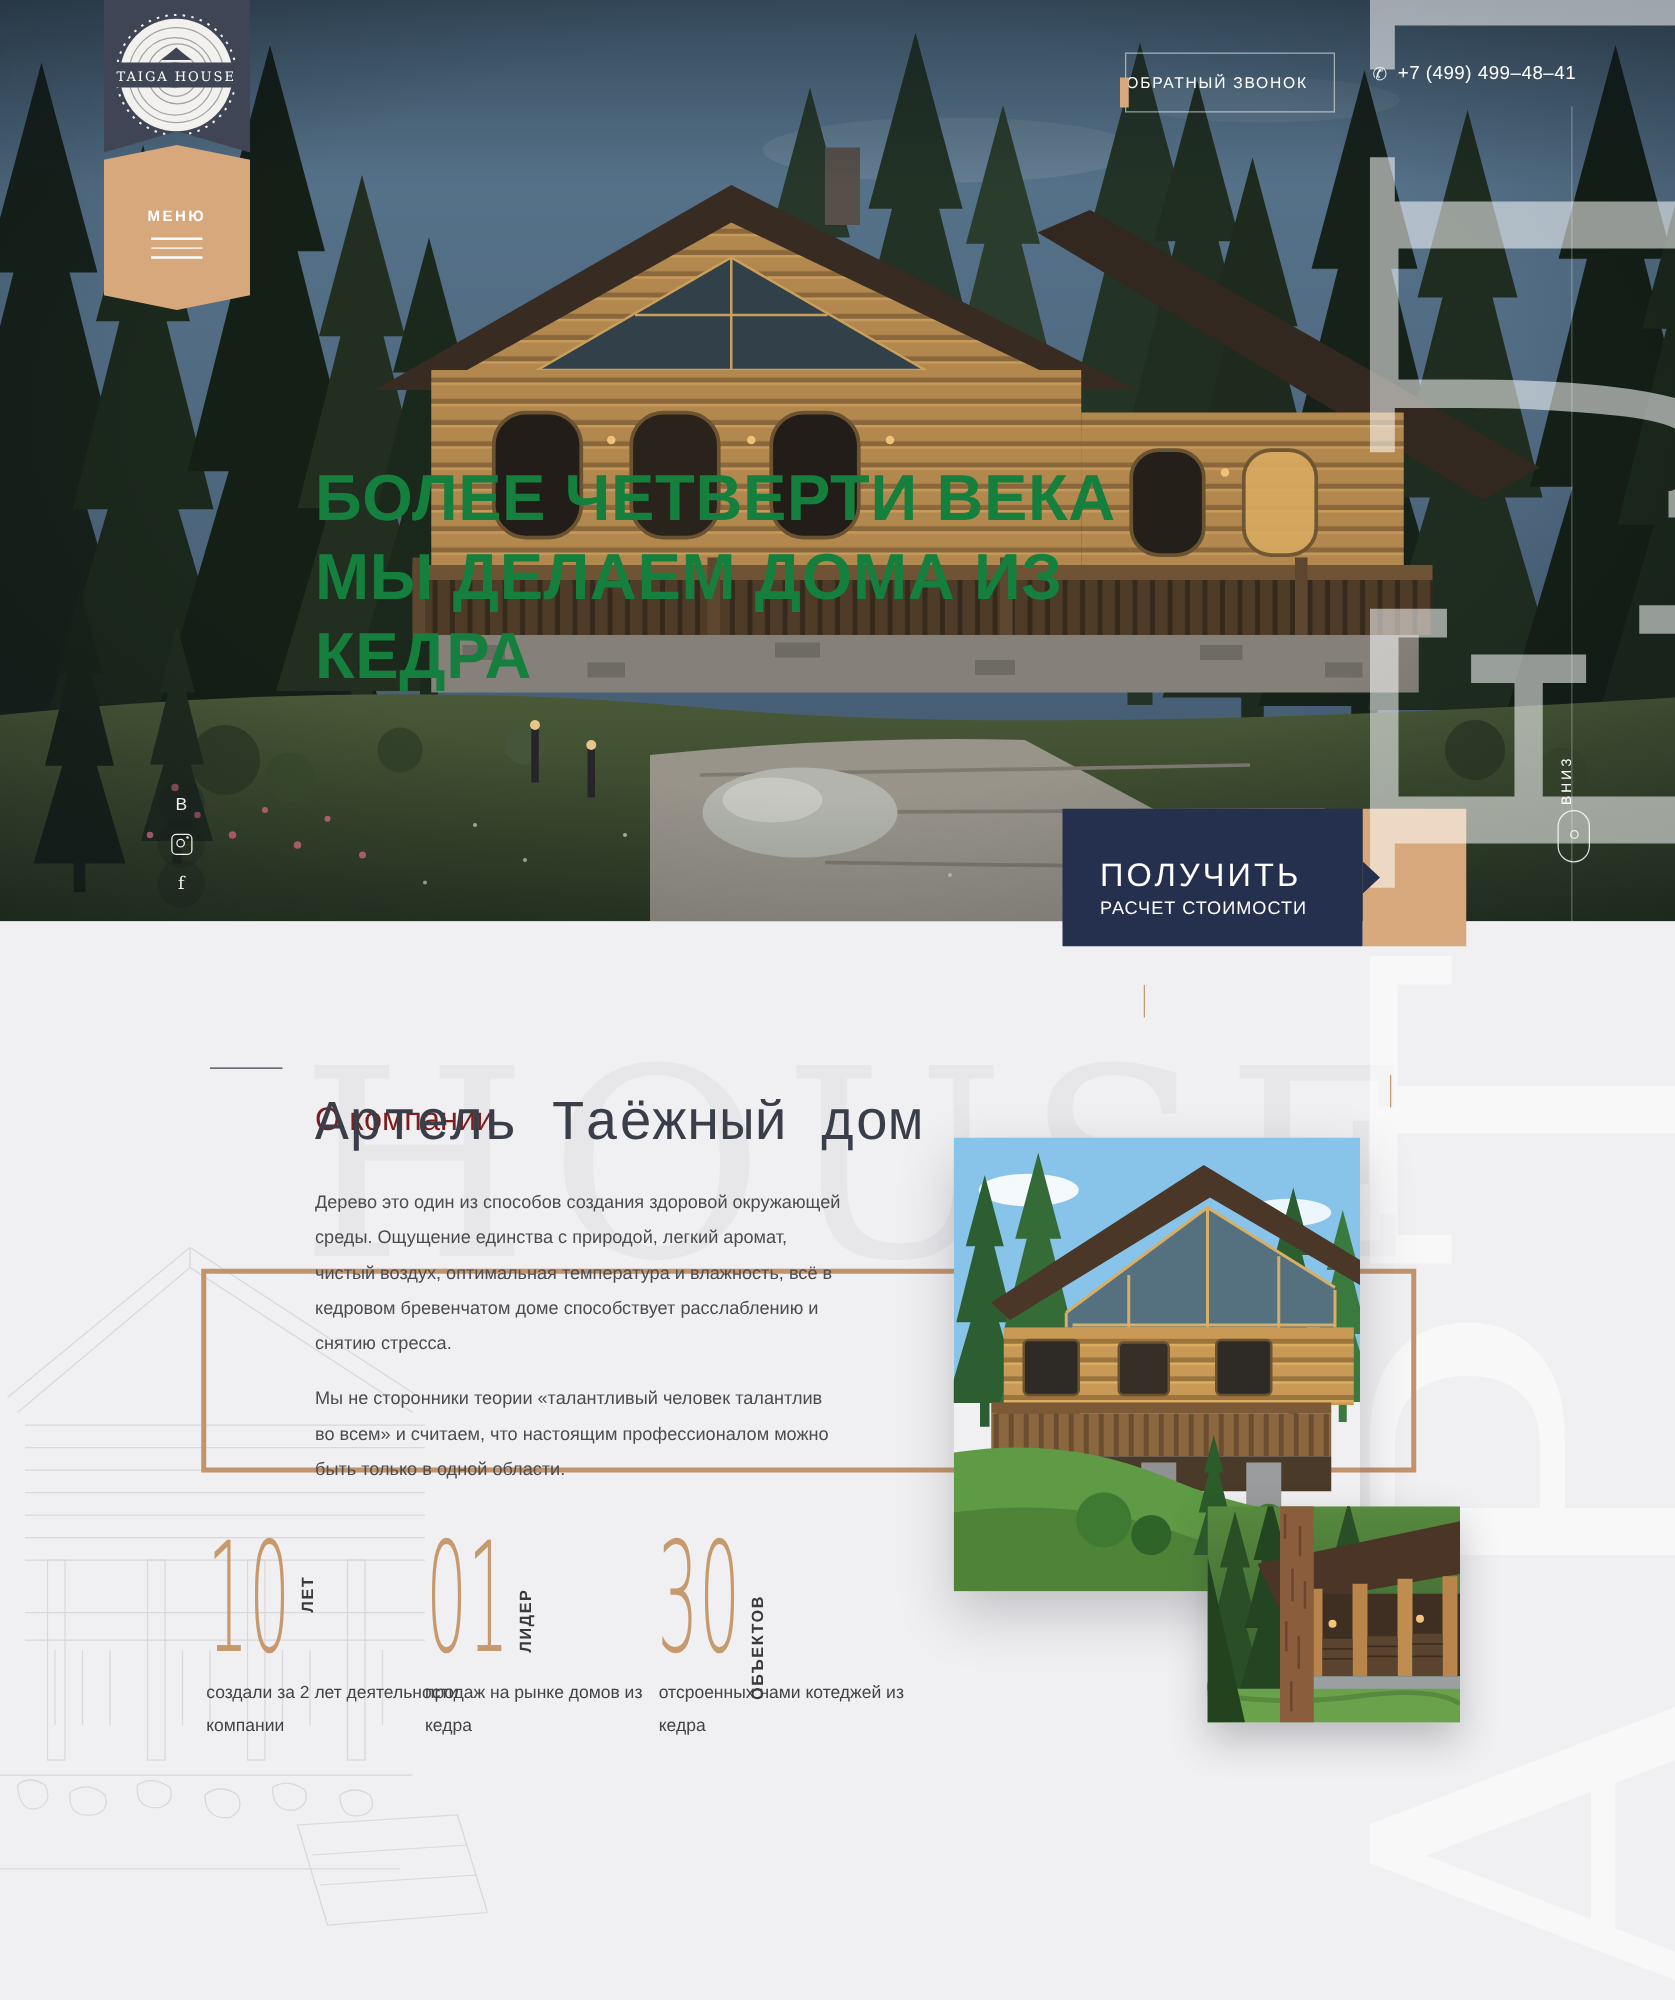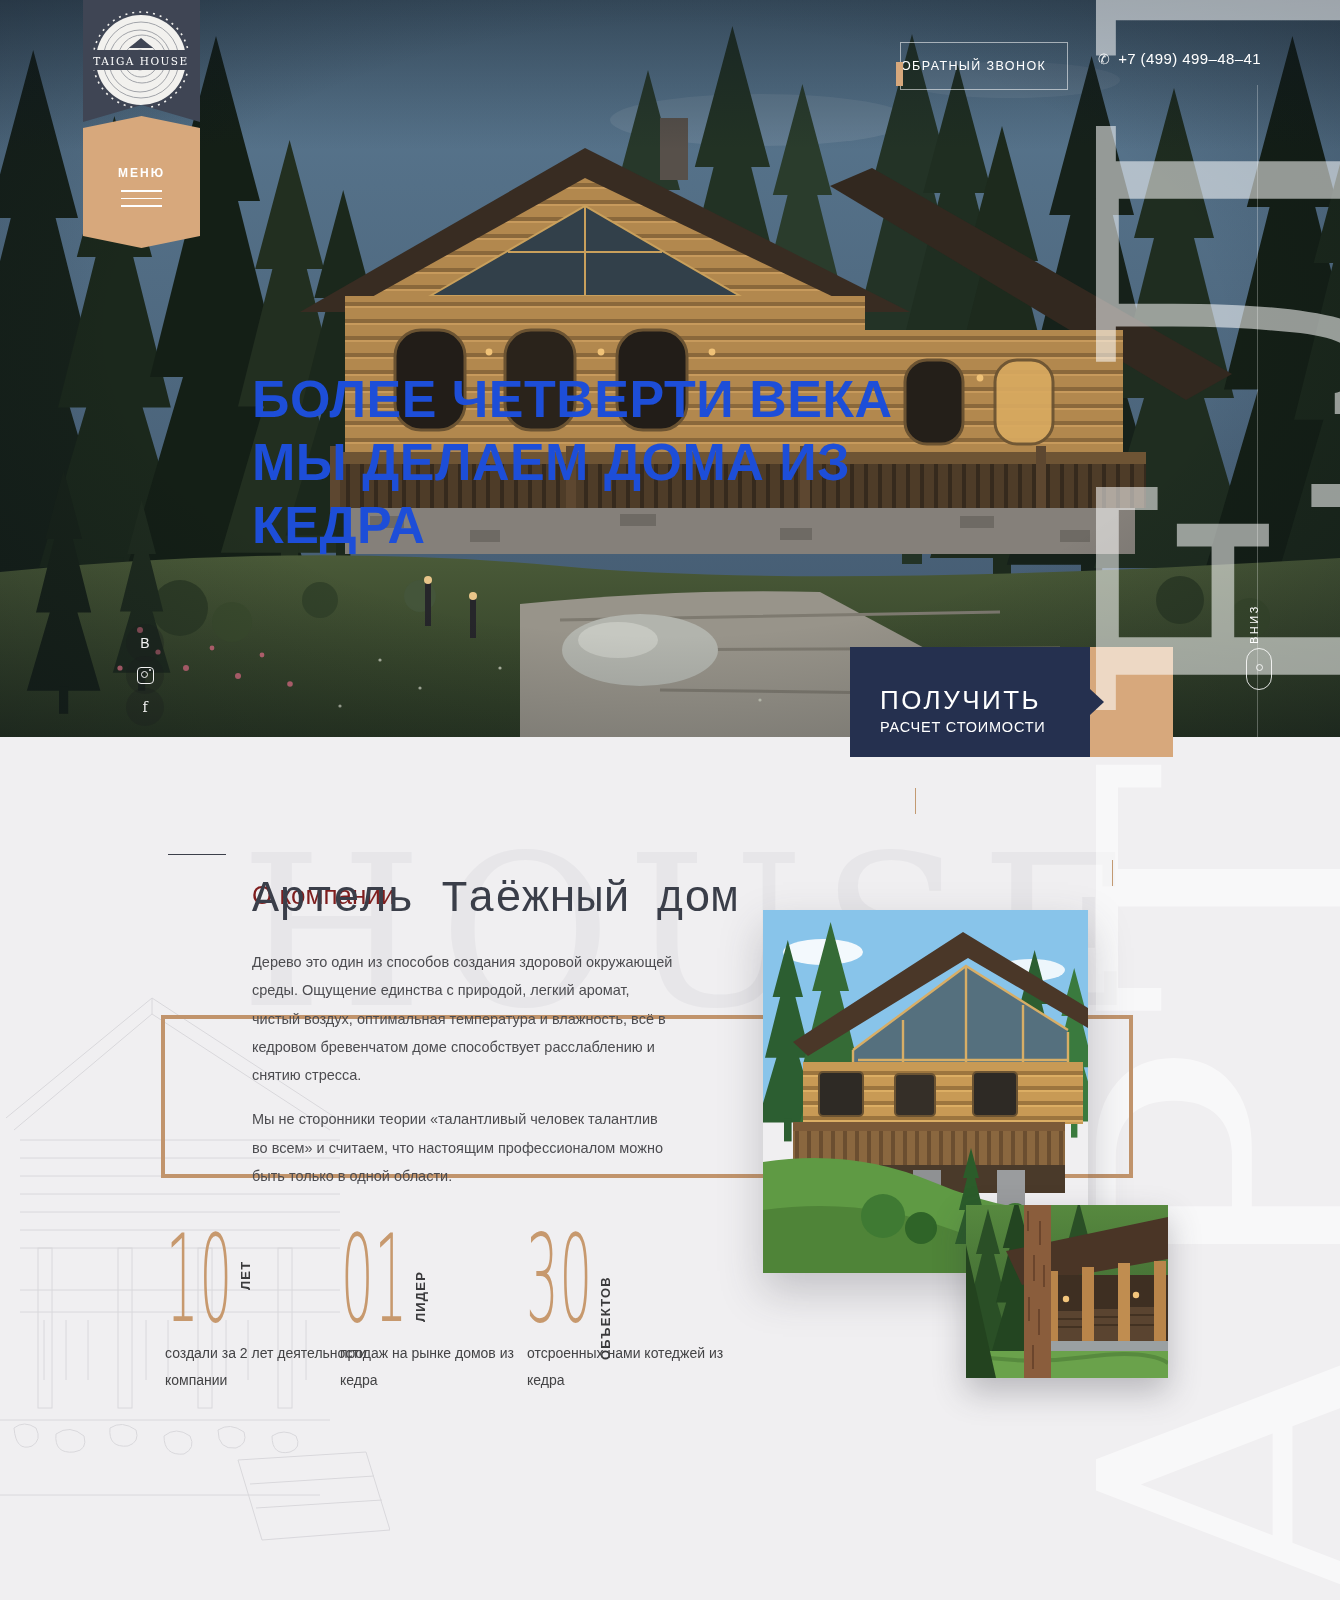--- a/index.html
+++ b/index.html
@@ -22,21 +22,21 @@
   .menu-lines span{display:block;height:1.5px;background:#fff;margin-bottom:6px;}
 
   .callback-btn{left:900px;top:42px;width:166px;height:46px;border:1px solid rgba(255,255,255,.55);
       color:#fff;font-size:12.5px;letter-spacing:1.4px;display:flex;align-items:center;
       cursor:pointer;background:transparent;}
   .callback-accent{left:896px;top:62px;width:7px;height:24px;background:#d7a87c;}
   .phone{left:1098px;top:50px;color:#fff;font-size:15px;letter-spacing:.4px;display:flex;
       align-items:center;gap:8px;cursor:pointer;}
   .phone-ico{font-size:14px;opacity:.9;}
 
-  .hero-title{left:252px;top:368px;width:700px;color:#1d4ed8;font-weight:700;
+  .hero-title{left:252px;top:368px;width:700px;color:#15803d;font-weight:700;
       font-size:52px;line-height:63px;letter-spacing:.5px;}
 
   .social{left:126px;width:38px;}
   .social-item{position:absolute;left:0;width:38px;height:38px;border-radius:50%;
       background:rgba(25,31,30,.30);color:#f2f2f2;display:flex;align-items:center;
       justify-content:center;font-size:14px;cursor:pointer;}
   .ig-box{width:15px;height:15px;border:1.5px solid #f2f2f2;border-radius:4px;position:relative;}
   .ig-lens{position:absolute;left:3.2px;top:3.2px;width:5.5px;height:5.5px;
       border:1.5px solid #f2f2f2;border-radius:50%;}
   .ig-dot{position:absolute;right:1.5px;top:1.5px;width:2px;height:2px;border-radius:50%;background:#f2f2f2;}

